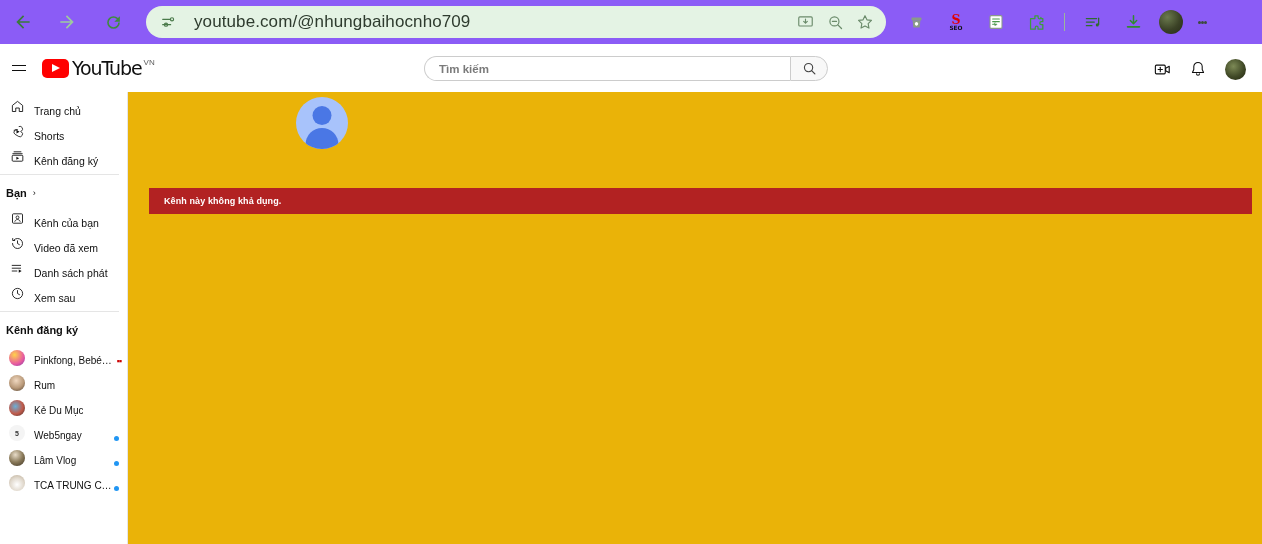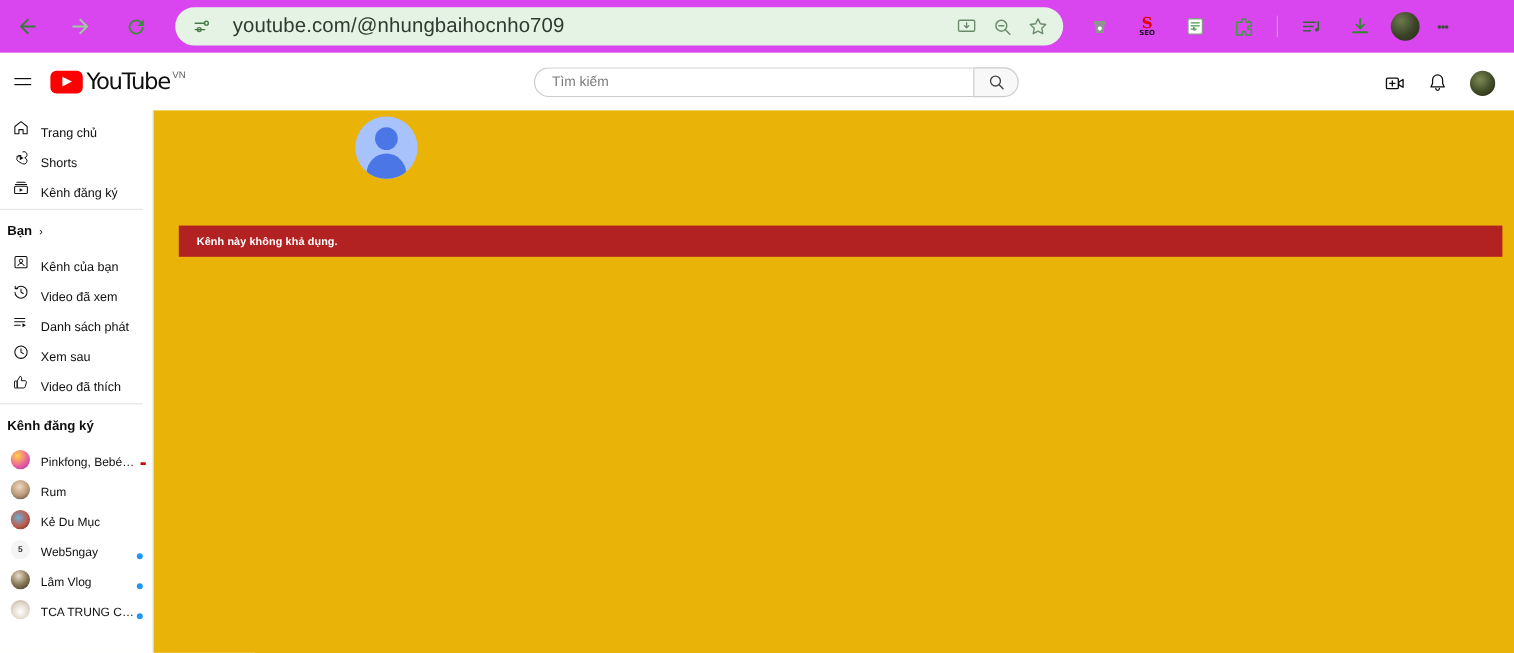--- a/index.html
+++ b/index.html
@@ -7,21 +7,21 @@
     width: 1262px; height: 544px;
     background: #ffffff;
     font-family: "Liberation Sans", sans-serif;
     overflow: hidden;
   }
 
   
   .browser-bar {
     position: absolute; left: 0; top: 0;
     width: 1262px; height: 44px;
-    background: #d946ef;
+    background: #8b5cf6;
     display: flex; align-items: center;
   }
   .nav-btn {
     width: 34px; height: 34px;
     display: flex; align-items: center; justify-content: center;
     border-radius: 50%;
     flex: 0 0 auto;
   }
   .nav-btn.back { margin-left: 6px; }
   .nav-btn.fwd  { margin-left: 10px; }
@@ -97,22 +97,22 @@
     border-bottom: 4.5px solid transparent;
   }
   .yt-word {
     font-family: "DejaVu Sans", sans-serif;
     font-size: 19px; font-weight: normal; color: #0f0f0f;
     letter-spacing: -1.1px; margin-left: 3px; line-height: 22px;
   }
   .yt-cc { font-size: 8px; color: #606060; margin-left: 2px; margin-top: 1px; }
 
   .search-wrap {
-    position: absolute; left: 445px; top: 56px;
-    display: flex; align-items: center;
+    position: absolute; left: 424px; top: 56px;
+    display: flex; align-items: center; font-weight: bold;
   }
   .search-box {
     width: 366px; height: 25px;
     border: 1px solid #cccccc;
     border-right: none;
     border-radius: 13px 0 0 13px;
     display: flex; align-items: center;
     padding-left: 14px;
     background: #fff;
   }
@@ -465,29 +465,20 @@
   <div class="sb-item">
     <div class="sb-ico">
       <svg width="15" height="15" viewBox="0 0 24 24">
         <circle cx="12" cy="12" r="8.2" fill="none" stroke="#0f0f0f" stroke-width="1.4"></circle>
         <path d="M12 7.3V12l3.2 1.9" fill="none" stroke="#0f0f0f" stroke-width="1.4" stroke-linecap="round"></path>
       </svg>
     </div>
     <div class="sb-label">Xem sau</div>
   </div>
 
-  <div class="sb-item">
-    <div class="sb-ico">
-      <svg width="15" height="15" viewBox="0 0 24 24">
-        <path d="M7 10.5l3.6-6.3c1.5 0 2.4 1 2.2 2.4L12.4 10h5.1c1.2 0 2 1 1.7 2.2l-1.6 6c-.2.9-1 1.5-1.9 1.5H7z" fill="none" stroke="#0f0f0f" stroke-width="1.3" stroke-linejoin="round"></path>
-        <rect x="3.3" y="10.5" width="3.6" height="9.2" rx="0.8" fill="none" stroke="#0f0f0f" stroke-width="1.3"></rect>
-      </svg>
-    </div>
-    <div class="sb-label">Video đã thích</div>
-  </div>
 
   <div class="sb-divider"></div>
 
   <div class="sb-sect-title">Kênh đăng ký</div>
 
   <div class="sb-item">
     <div class="ch-avatar" style="background:radial-gradient(circle at 35% 30%,#ffd24a 0%,#e85aa0 60%,#7a3aa8 100%)"></div>
     <div class="ch-name">Pinkfong, Bebé T...</div>
     <div class="live-dot">▪▪</div>
   </div>

